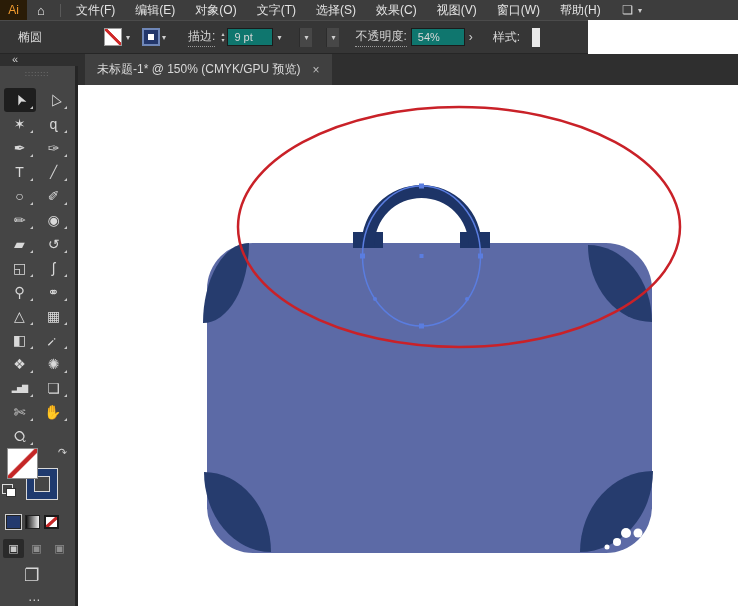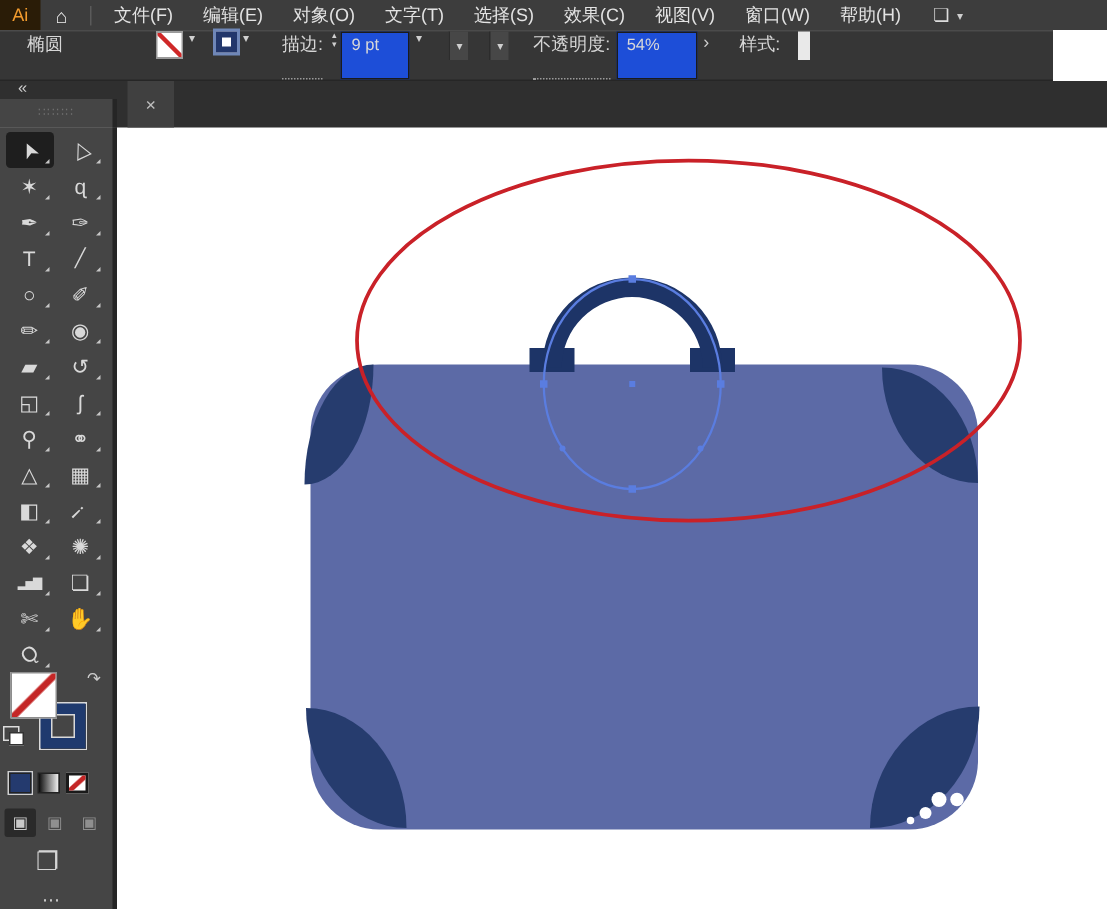--- a/index.html
+++ b/index.html
@@ -12,33 +12,33 @@
   .ai-logo{width:27px;height:20px;background:#2a1c07;color:#f29b2e;font-weight:normal;font-size:12px;
            display:flex;align-items:center;justify-content:center;flex:0 0 auto}
   .home-icon{width:28px;text-align:center;font-size:13px;color:#ededed}
   .menu-sep{width:1px;height:13px;background:#5a5a5a;margin:0 5px}
   .menu-item{padding:0 10px;line-height:20px;white-space:nowrap}
   .workspace{margin-left:auto;margin-right:96px;display:flex;align-items:center;gap:5px;color:#dcdcdc}
   .ws-icon{font-size:12px}
   .chev{font-size:8px;color:#cfcfcf}
 
   
-  .controlbar{position:absolute;left:0;top:20px;width:702px;height:34px;background:#363636;
+  .controlbar{position:absolute;left:0;top:20px;width:588px;height:34px;background:#363636;
               border-top:1px solid #4b4b4b;border-bottom:1px solid #262626;box-sizing:border-box;
-              display:flex;font-size:12px;color:#d6d6d6;z-index:5}
+              display:flex;align-items:center;font-size:12px;color:#d6d6d6;z-index:5}
   .ctx-label{margin:0 0 0 18px;min-width:70px}
   .fill-swatch{width:16px;height:16px;background:#fff;border:1px solid #9a9a9a;position:relative;margin-left:16px}
   .fill-swatch i{position:absolute;inset:0;background:linear-gradient(to top right,transparent 43%,#cf2828 46%,#cf2828 56%,transparent 59%)}
   .sw-chev{margin:0 6px 0 4px}
   .stroke-swatch{width:14px;height:14px;box-sizing:border-box;border:4px solid #23376b;background:#fff;
                  box-shadow:0 0 0 2px #6f87b8;margin-left:8px}
   .ctl-label{margin:0 4px 0 16px;white-space:nowrap}
   .dotted{border-bottom:1px dotted #9a9a9a;padding-bottom:1px}
   .stepper{display:flex;flex-direction:column;font-size:6px;line-height:6px;color:#cfcfcf;margin:0 3px 0 2px}
-  .field{background:#1d4ed8;border:1px solid #1b1b1b;color:#d8d8d8;padding:2px 6px;font-size:11px;white-space:nowrap}
+  .field{background:#0f766e;border:1px solid #1b1b1b;color:#d8d8d8;padding:2px 6px;font-size:11px;white-space:nowrap}
   .w-weight{width:32px}
   .w-opacity{width:40px}
   .fld-chev{margin:0 4px}
   .profile{display:flex;align-items:center;height:19px;margin-left:14px}
   .profile .body{display:flex;align-items:center;background:#b5b5b5;height:19px;padding:0 8px;color:#141414}
   .pline{width:52px;height:2px;background:#141414;margin-right:7px}
   .profile .drop{background:#474747;height:19px;display:flex;align-items:center;padding:0 4px;border-left:1px solid #2c2c2c}
   .more-arrow{margin:0 4px;color:#cfcfcf;font-size:12px}
   .sliver{width:8px;height:19px;background:#e9e9e9;margin-left:8px}
 
@@ -154,20 +154,21 @@
   <span class="ctl-label">样式:</span>
   <span class="sliver"></span>
 </div>
 
 <div class="tabstrip">
   <div class="panel-head">
     <span class="collapse">«</span>
     <div class="griprow">∷∷∷∷</div>
   </div>
   <div class="tab">
+    <span>未标题-1* @ 150% (CMYK/GPU 预览)</span>
     <span class="tab-close">×</span>
   </div>
 </div>
 
 <div class="toolbar">
   <div class="tools">
     <div class="tool active">
         <span class="g rot-nw">➤</span>
       </div>
     <div class="tool">

